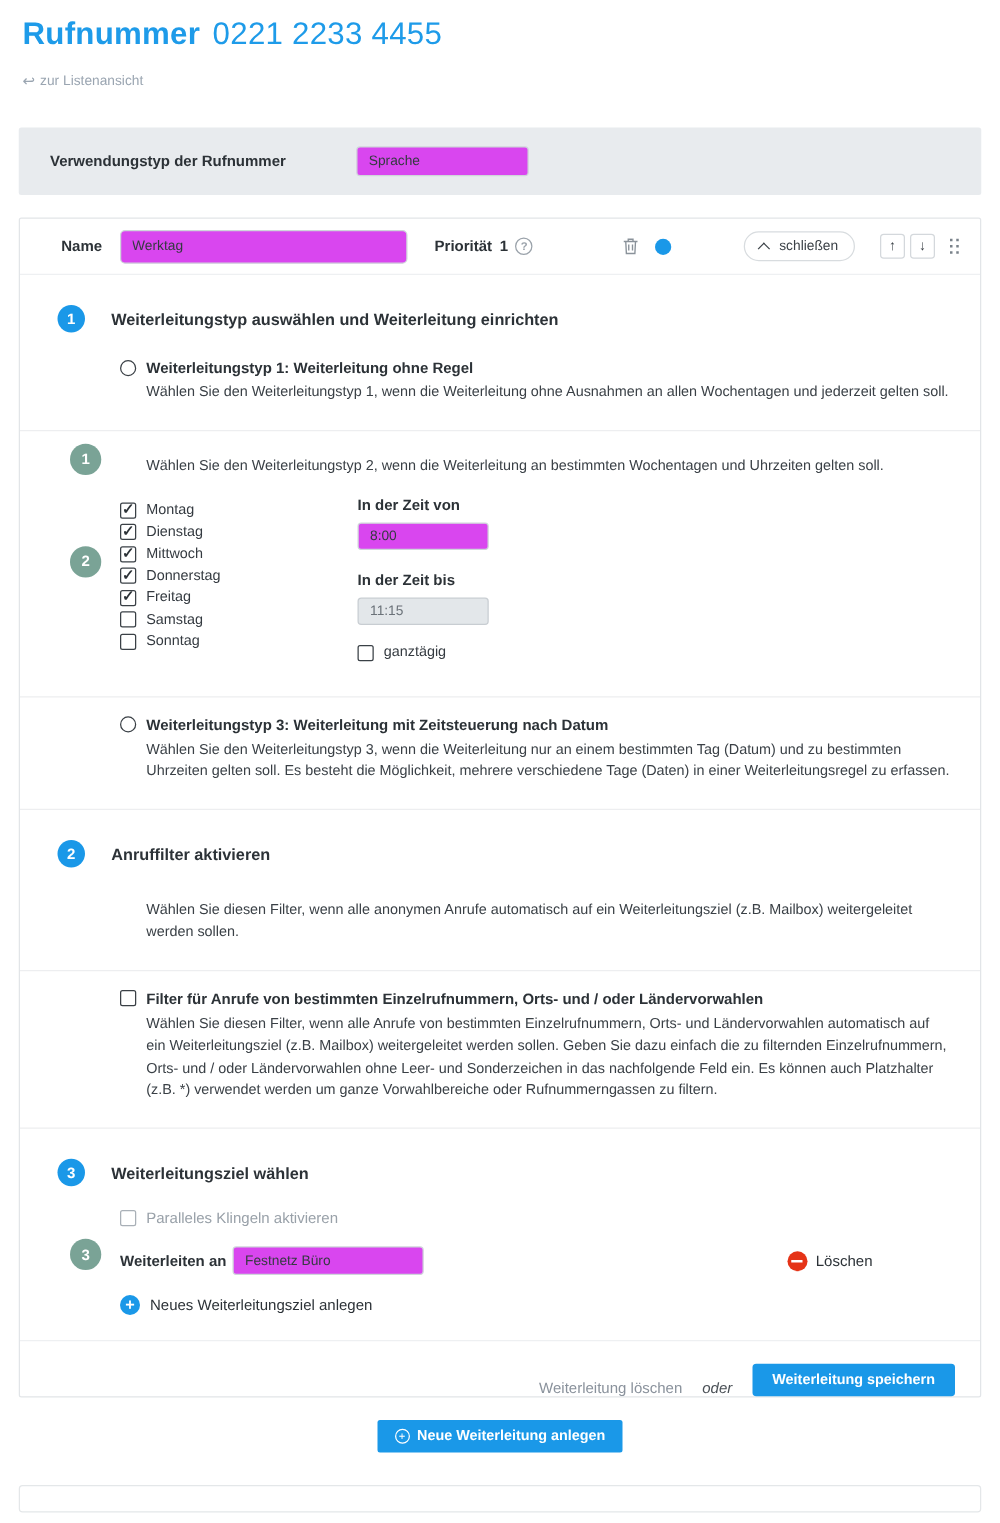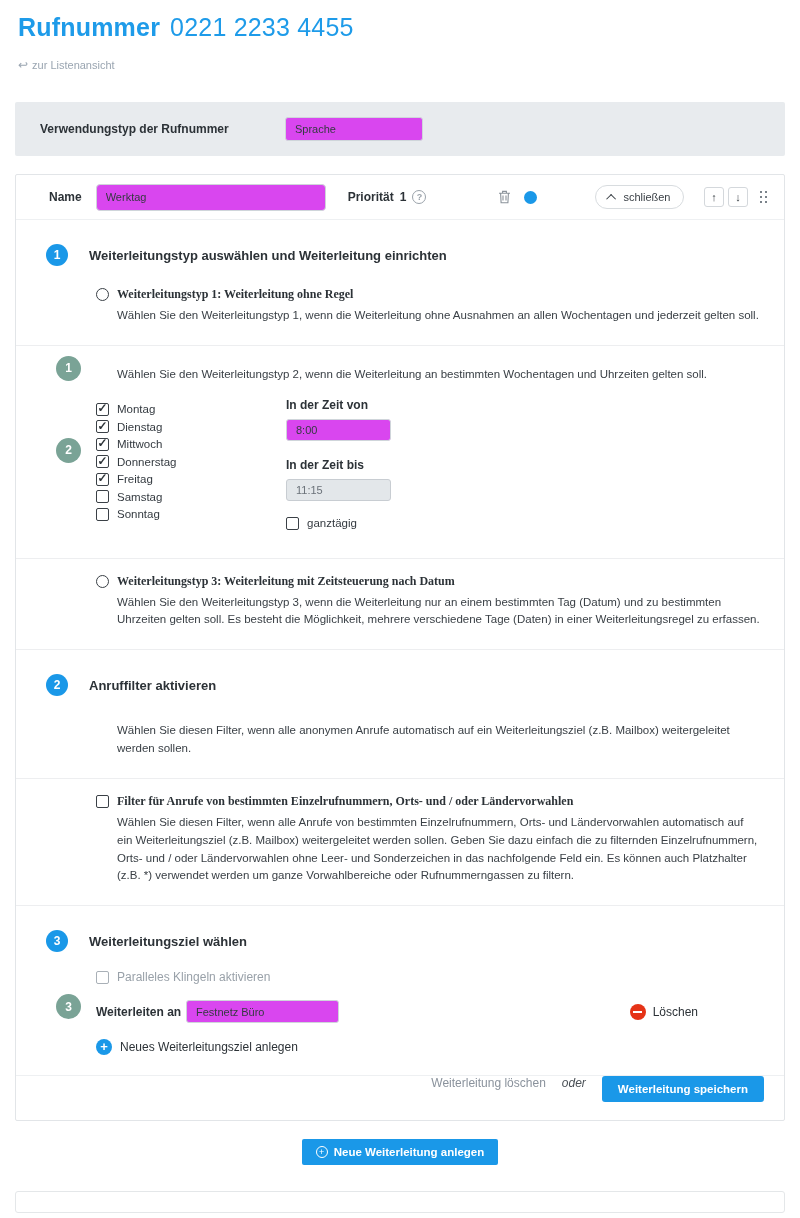--- a/index.html
+++ b/index.html
@@ -63,21 +63,21 @@
            box-shadow:5px 0 #7A828A, 0 5px #7A828A, 5px 5px #7A828A, 0 10px #7A828A, 5px 10px #7A828A; }
 
   
   .sec-head { display:flex; align-items:center; gap:21px; padding:24px 20px 6px 30px; }
   .bnum { width:22px; height:22px; border-radius:50%; background:#1A98E8; color:#fff;
           font-size:12px; font-weight:700; display:flex; align-items:center; justify-content:center; flex-shrink:0; }
   .sec-title { font-weight:700; font-size:13px; color:#2C3237; }
 
   .opt { padding:15px 24px 12px 80px; position:relative; }
   .opt-head { display:flex; align-items:center; gap:8px; }
-  .opt-head .ol { font-weight:700; font-size:12px; color:#2C3237;font-family:Liberation Serif, serif; }
+  .opt-head .ol { font-weight:700; font-size:12px; color:#2C3237; }
   .opt-desc { margin:5px 0 0 21px; font-size:11.5px; line-height:1.55; color:#3A4046; max-width:660px; }
 
   .radio { width:13px; height:13px; border:1px solid #3A4046; border-radius:50%; background:#fff;
            position:relative; flex-shrink:0; cursor:pointer; }
   .radio.sel::after { content:""; position:absolute; left:2.5px; top:2.5px; width:6px; height:6px;
            border-radius:50%; background:#2C3237; }
   .cbox { width:13px; height:13px; border:1px solid #3A4046; border-radius:2px; background:#fff;
           position:relative; flex-shrink:0; cursor:pointer; }
   .cbox.chk::after { content:"\2713"; position:absolute; left:0.5px; top:-2.5px; font-size:12px;
           font-weight:700; color:#2C3237; }
@@ -108,21 +108,21 @@
   .del { margin-left:auto; margin-right:62px; display:flex; align-items:center; gap:7px; cursor:pointer; }
   .minus { width:16px; height:16px; border-radius:50%; background:#E53317; position:relative; }
   .minus::after { content:""; position:absolute; left:3.5px; top:7px; width:9px; height:2px; background:#fff; }
   .del span.dl { font-size:12px; color:#2C3237; }
   .addrow { display:flex; align-items:center; gap:8px; padding:12px 24px 20px 80px; cursor:pointer; }
   .plus { width:16px; height:16px; border-radius:50%; background:#1A98E8; color:#fff; font-size:13px;
           font-weight:700; display:flex; align-items:center; justify-content:center; line-height:0; }
   .addrow span.al { font-size:12px; color:#2C3237; }
 
   
-  .card-foot { border-top:1px solid #EEF0F2; height:45px; display:flex; align-items:flex-start;
+  .card-foot { border-top:1px solid #EEF0F2; height:45px; display:flex; align-items:flex-end;
                justify-content:flex-end; gap:16px; padding-right:20px; }
   .flink { color:#8A929C; font-size:12px; cursor:pointer; }
   .oder { color:#4A5056; font-size:12px; font-style:italic; }
   .savebtn { background:#1A98E8; color:#fff; border:none; font-weight:700; font-size:11.5px;
              padding:7px 16px; border-radius:3px; font-family:"Liberation Sans",sans-serif; cursor:pointer; }
 
   
   .newrow { display:flex; justify-content:center; margin-top:18px; }
   .newbtn { background:#1A98E8; color:#fff; border:none; font-weight:700; font-size:11.5px;
             padding:0 14px; height:26px; border-radius:2px; display:inline-flex; align-items:center;

